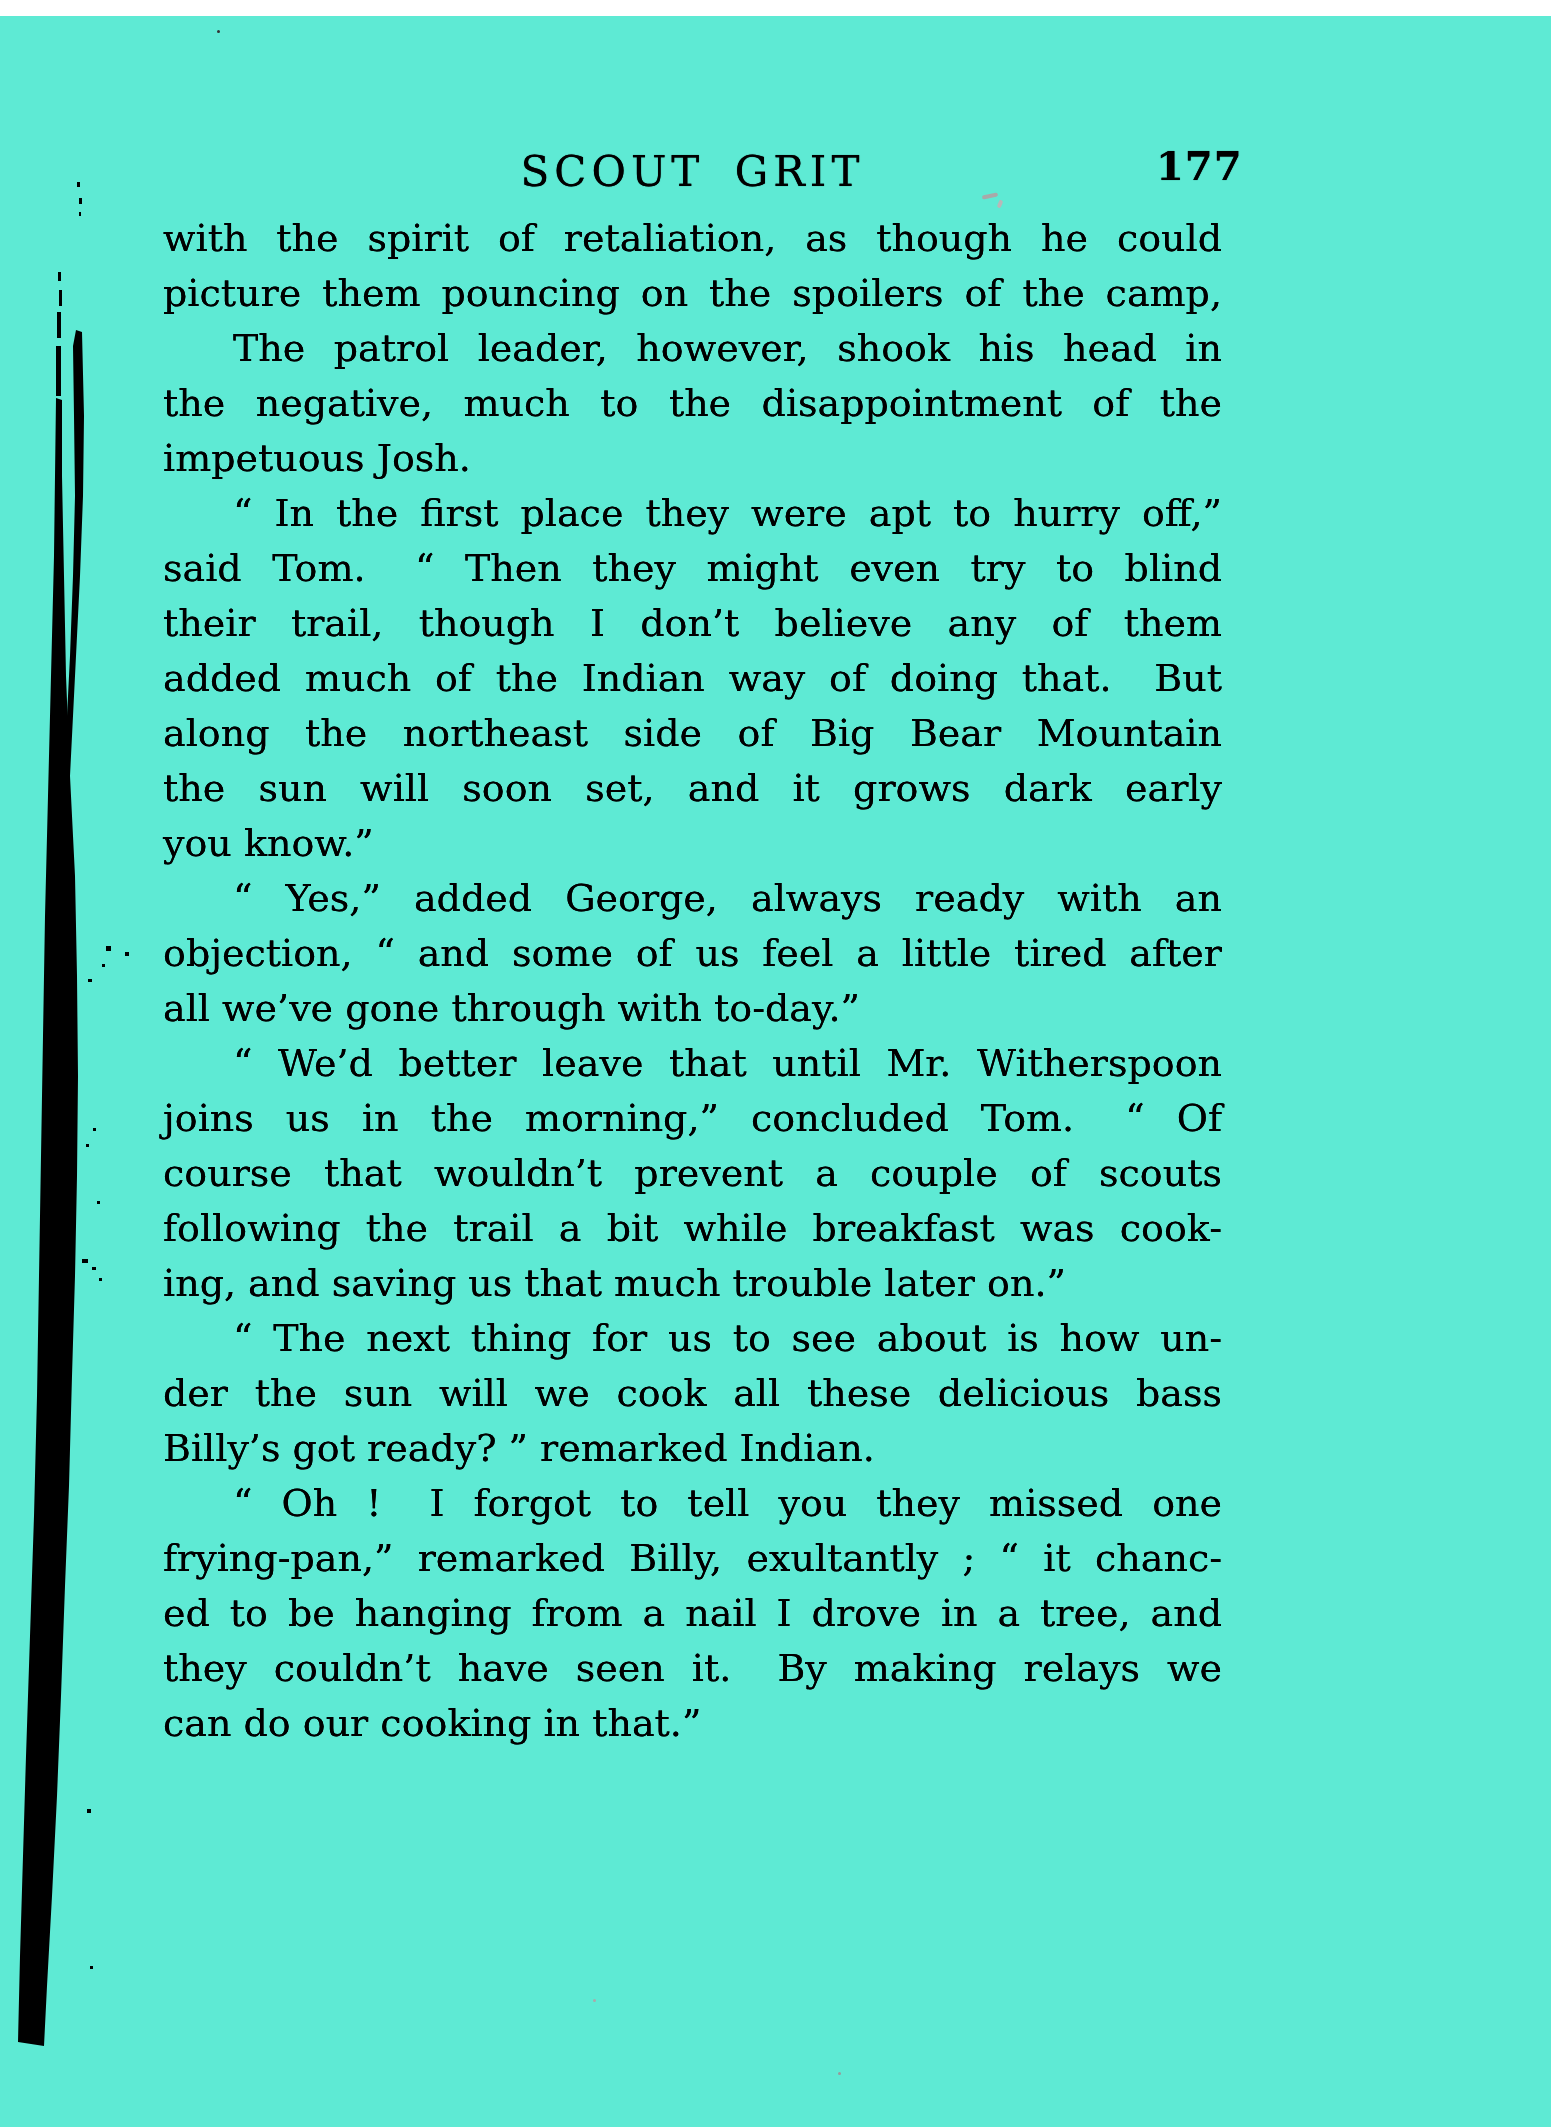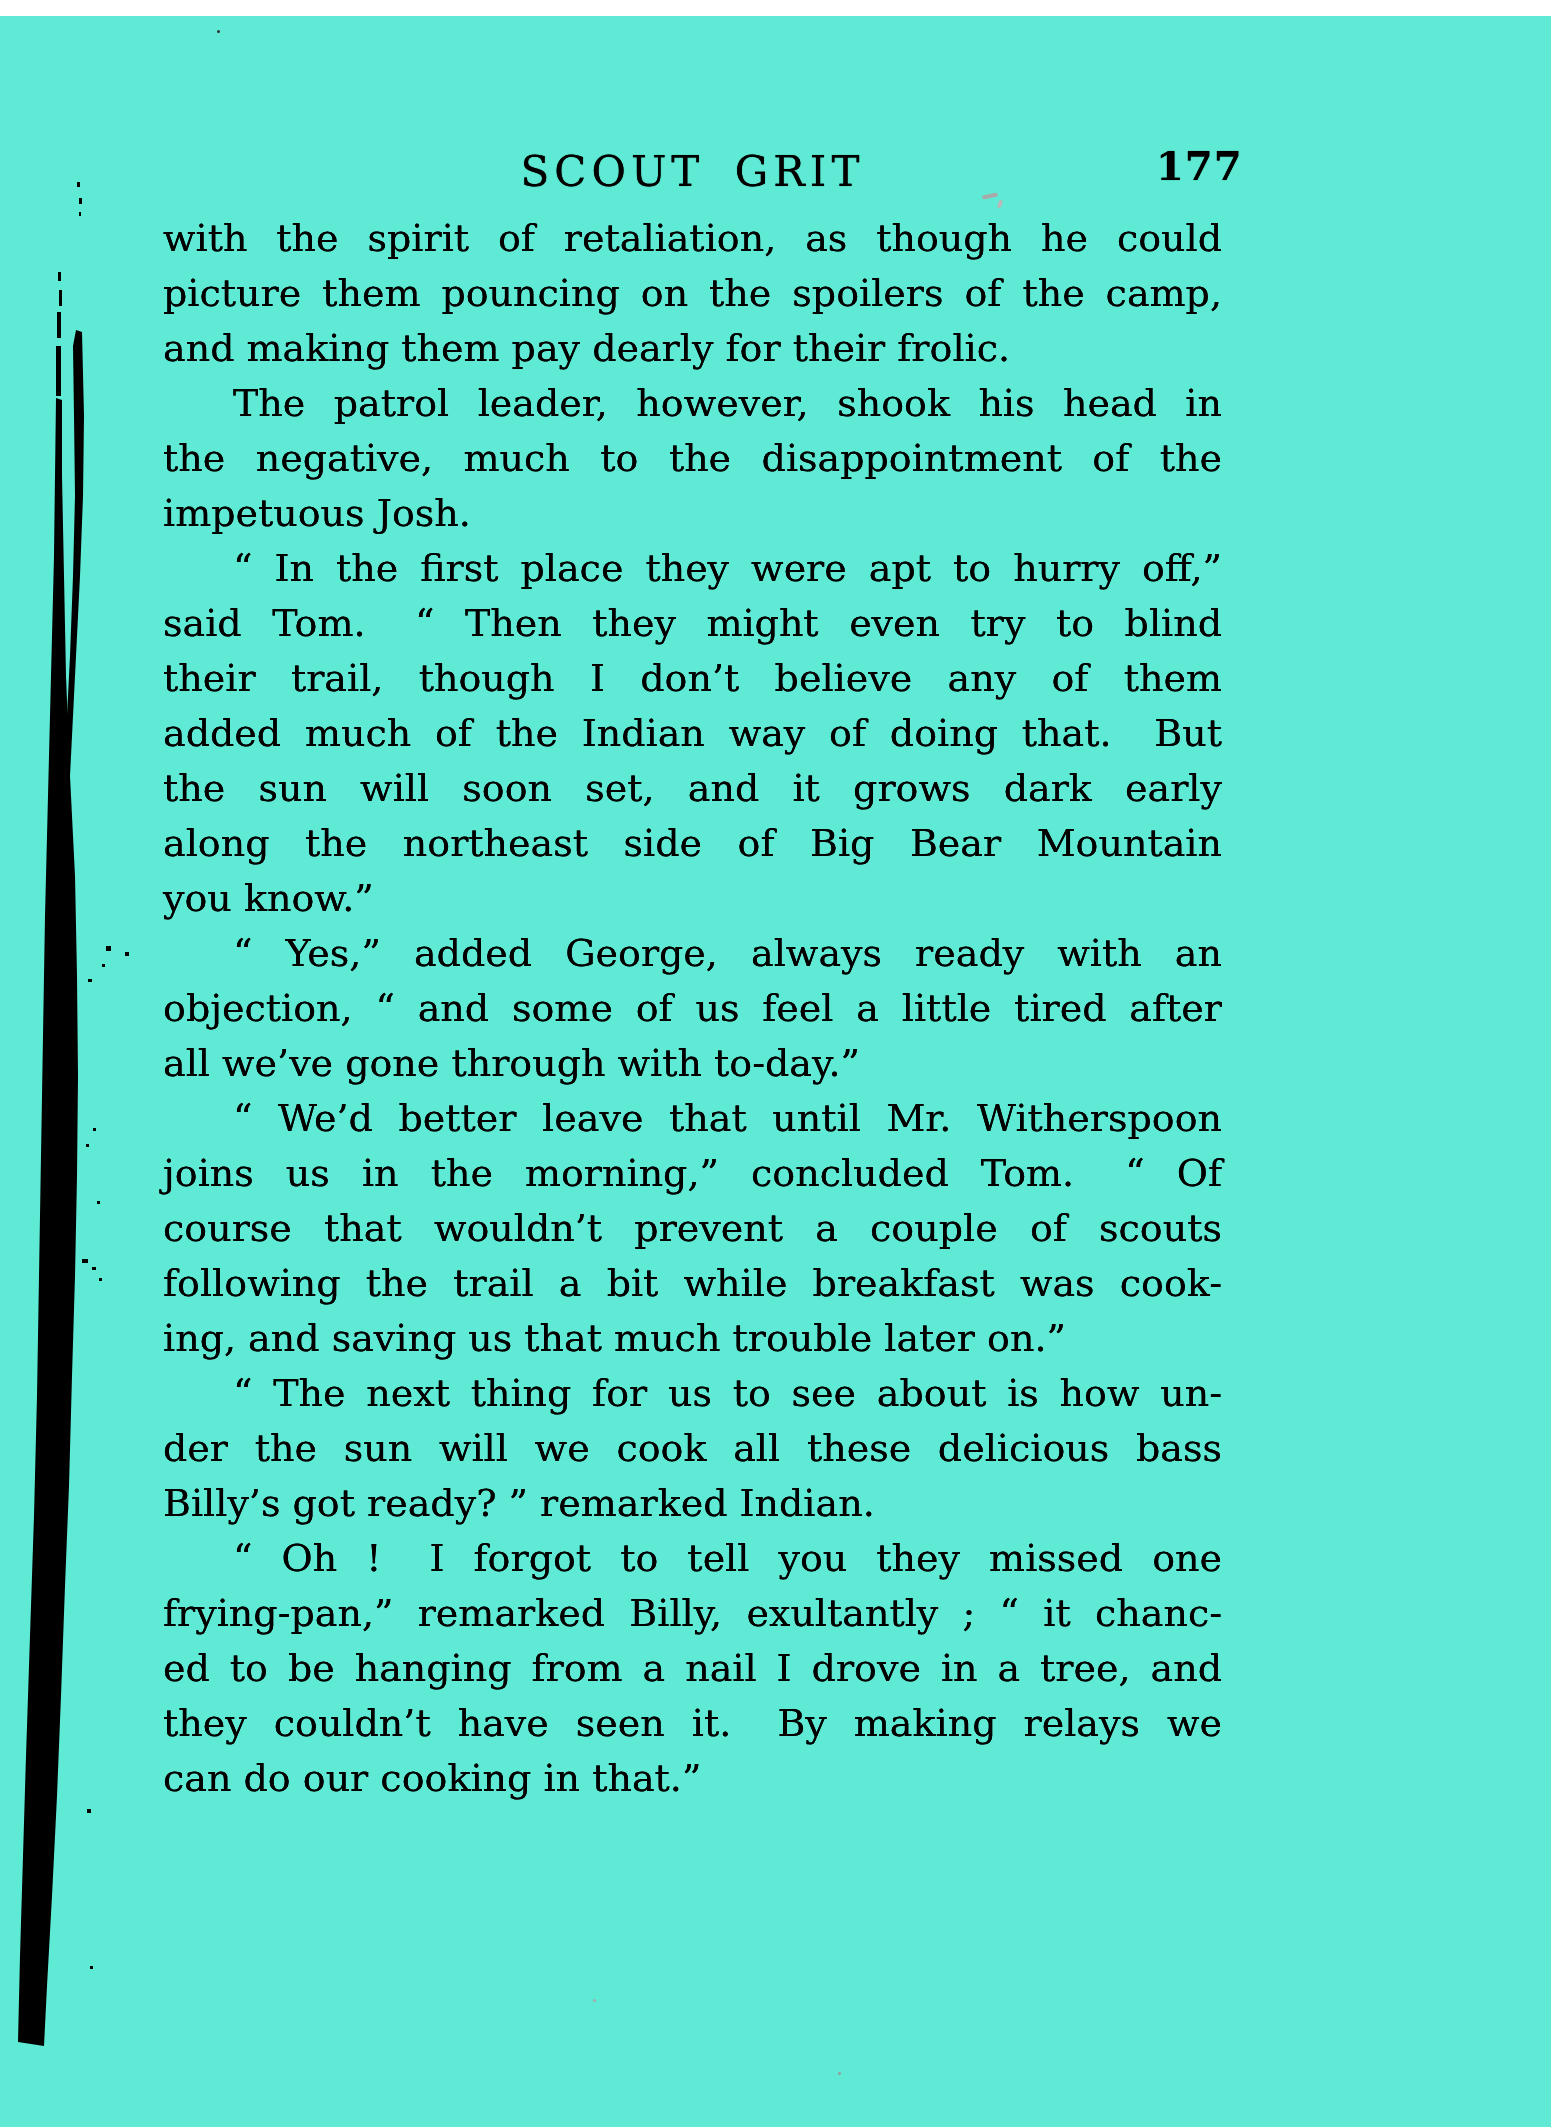--- a/index.html
+++ b/index.html
@@ -125,30 +125,29 @@
   </svg>
 
   <div class="running-head">
     <span class="head-title">SCOUT GRIT</span>
   </div>
   <span class="page-number">177</span>
 
   <div class="body-text">
       <div class="line justify">with the spirit of retaliation, as though he could</div>
       <div class="line justify">picture them pouncing on the spoilers of the camp,</div>
-      <div class="line">and making them pay dearly for their frolic.</div>
       <div class="line justify indent">The patrol leader, however, shook his head in</div>
       <div class="line justify">the negative, much to the disappointment of the</div>
       <div class="line">impetuous Josh.</div>
       <div class="line justify indent">“ In the first place they were apt to hurry off,”</div>
       <div class="line justify">said Tom.  “ Then they might even try to blind</div>
       <div class="line justify">their trail, though I don’t believe any of them</div>
       <div class="line justify">added much of the Indian way of doing that.  But</div>
+      <div class="line justify">along the northeast side of Big Bear Mountain</div>
       <div class="line justify">the sun will soon set, and it grows dark early</div>
-      <div class="line justify">along the northeast side of Big Bear Mountain</div>
       <div class="line">you know.”</div>
       <div class="line justify indent">“ Yes,” added George, always ready with an</div>
       <div class="line justify">objection, “ and some of us feel a little tired after</div>
       <div class="line">all we’ve gone through with to-day.”</div>
       <div class="line justify indent">“ We’d better leave that until Mr. Witherspoon</div>
       <div class="line justify">joins us in the morning,” concluded Tom.  “ Of</div>
       <div class="line justify">course that wouldn’t prevent a couple of scouts</div>
       <div class="line justify">following the trail a bit while breakfast was cook-</div>
       <div class="line">ing, and saving us that much trouble later on.”</div>
       <div class="line justify indent">“ The next thing for us to see about is how un-</div>

